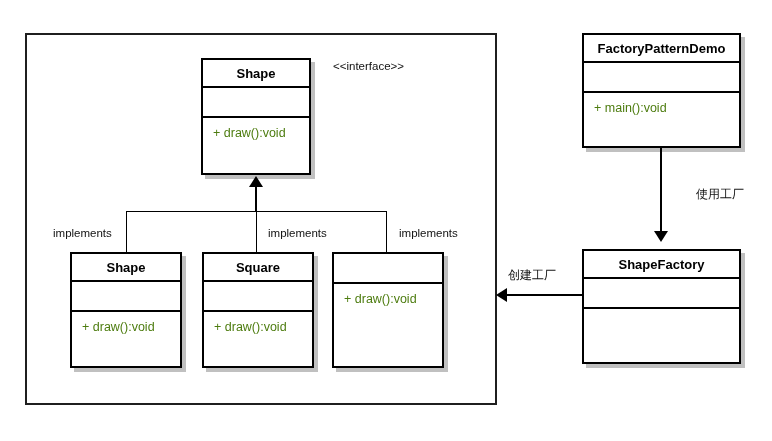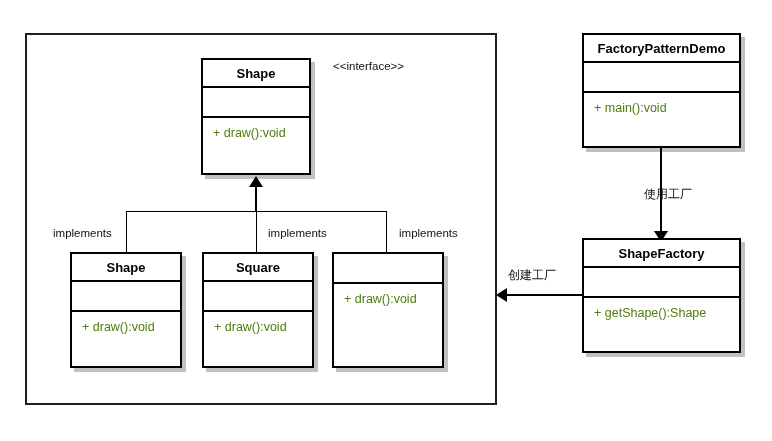--- a/index.html
+++ b/index.html
@@ -180,26 +180,25 @@
 
   <div class="uml-class" style="left:582px; top:33px; width:159px; height:115px;">
     <div class="uml-name">FactoryPatternDemo</div>
     <div class="uml-attrs"></div>
     <div class="uml-ops">+ main():void</div>
   </div>
 
   <div class="vline" style="left:660px; top:148px; height:84px;"></div>
   <div class="arrow-down" style="left:654px; top:231px;"></div>
 
-  <div class="cn-label" style="left:644px; top:186px;">使用工厂</div>
-
-  <div class="uml-class" style="left:582px; top:238px; width:159px; height:115px;">
+  <div class="cn-label" style="left:696px; top:186px;">使用工厂</div>
+
+  <div class="uml-class" style="left:582px; top:249px; width:159px; height:115px;">
     <div class="uml-name">ShapeFactory</div>
     <div class="uml-attrs"></div>
-    <div class="uml-ops">+ getShape():Shape</div>
   </div>
 
   <div class="hline" style="left:505px; top:294px; width:78px;"></div>
   <div class="arrow-left" style="left:496px; top:288px;"></div>
 
   <div class="cn-label" style="left:508px; top:267px;">创建工厂</div>
 
 </div>
 
 </body></html>

